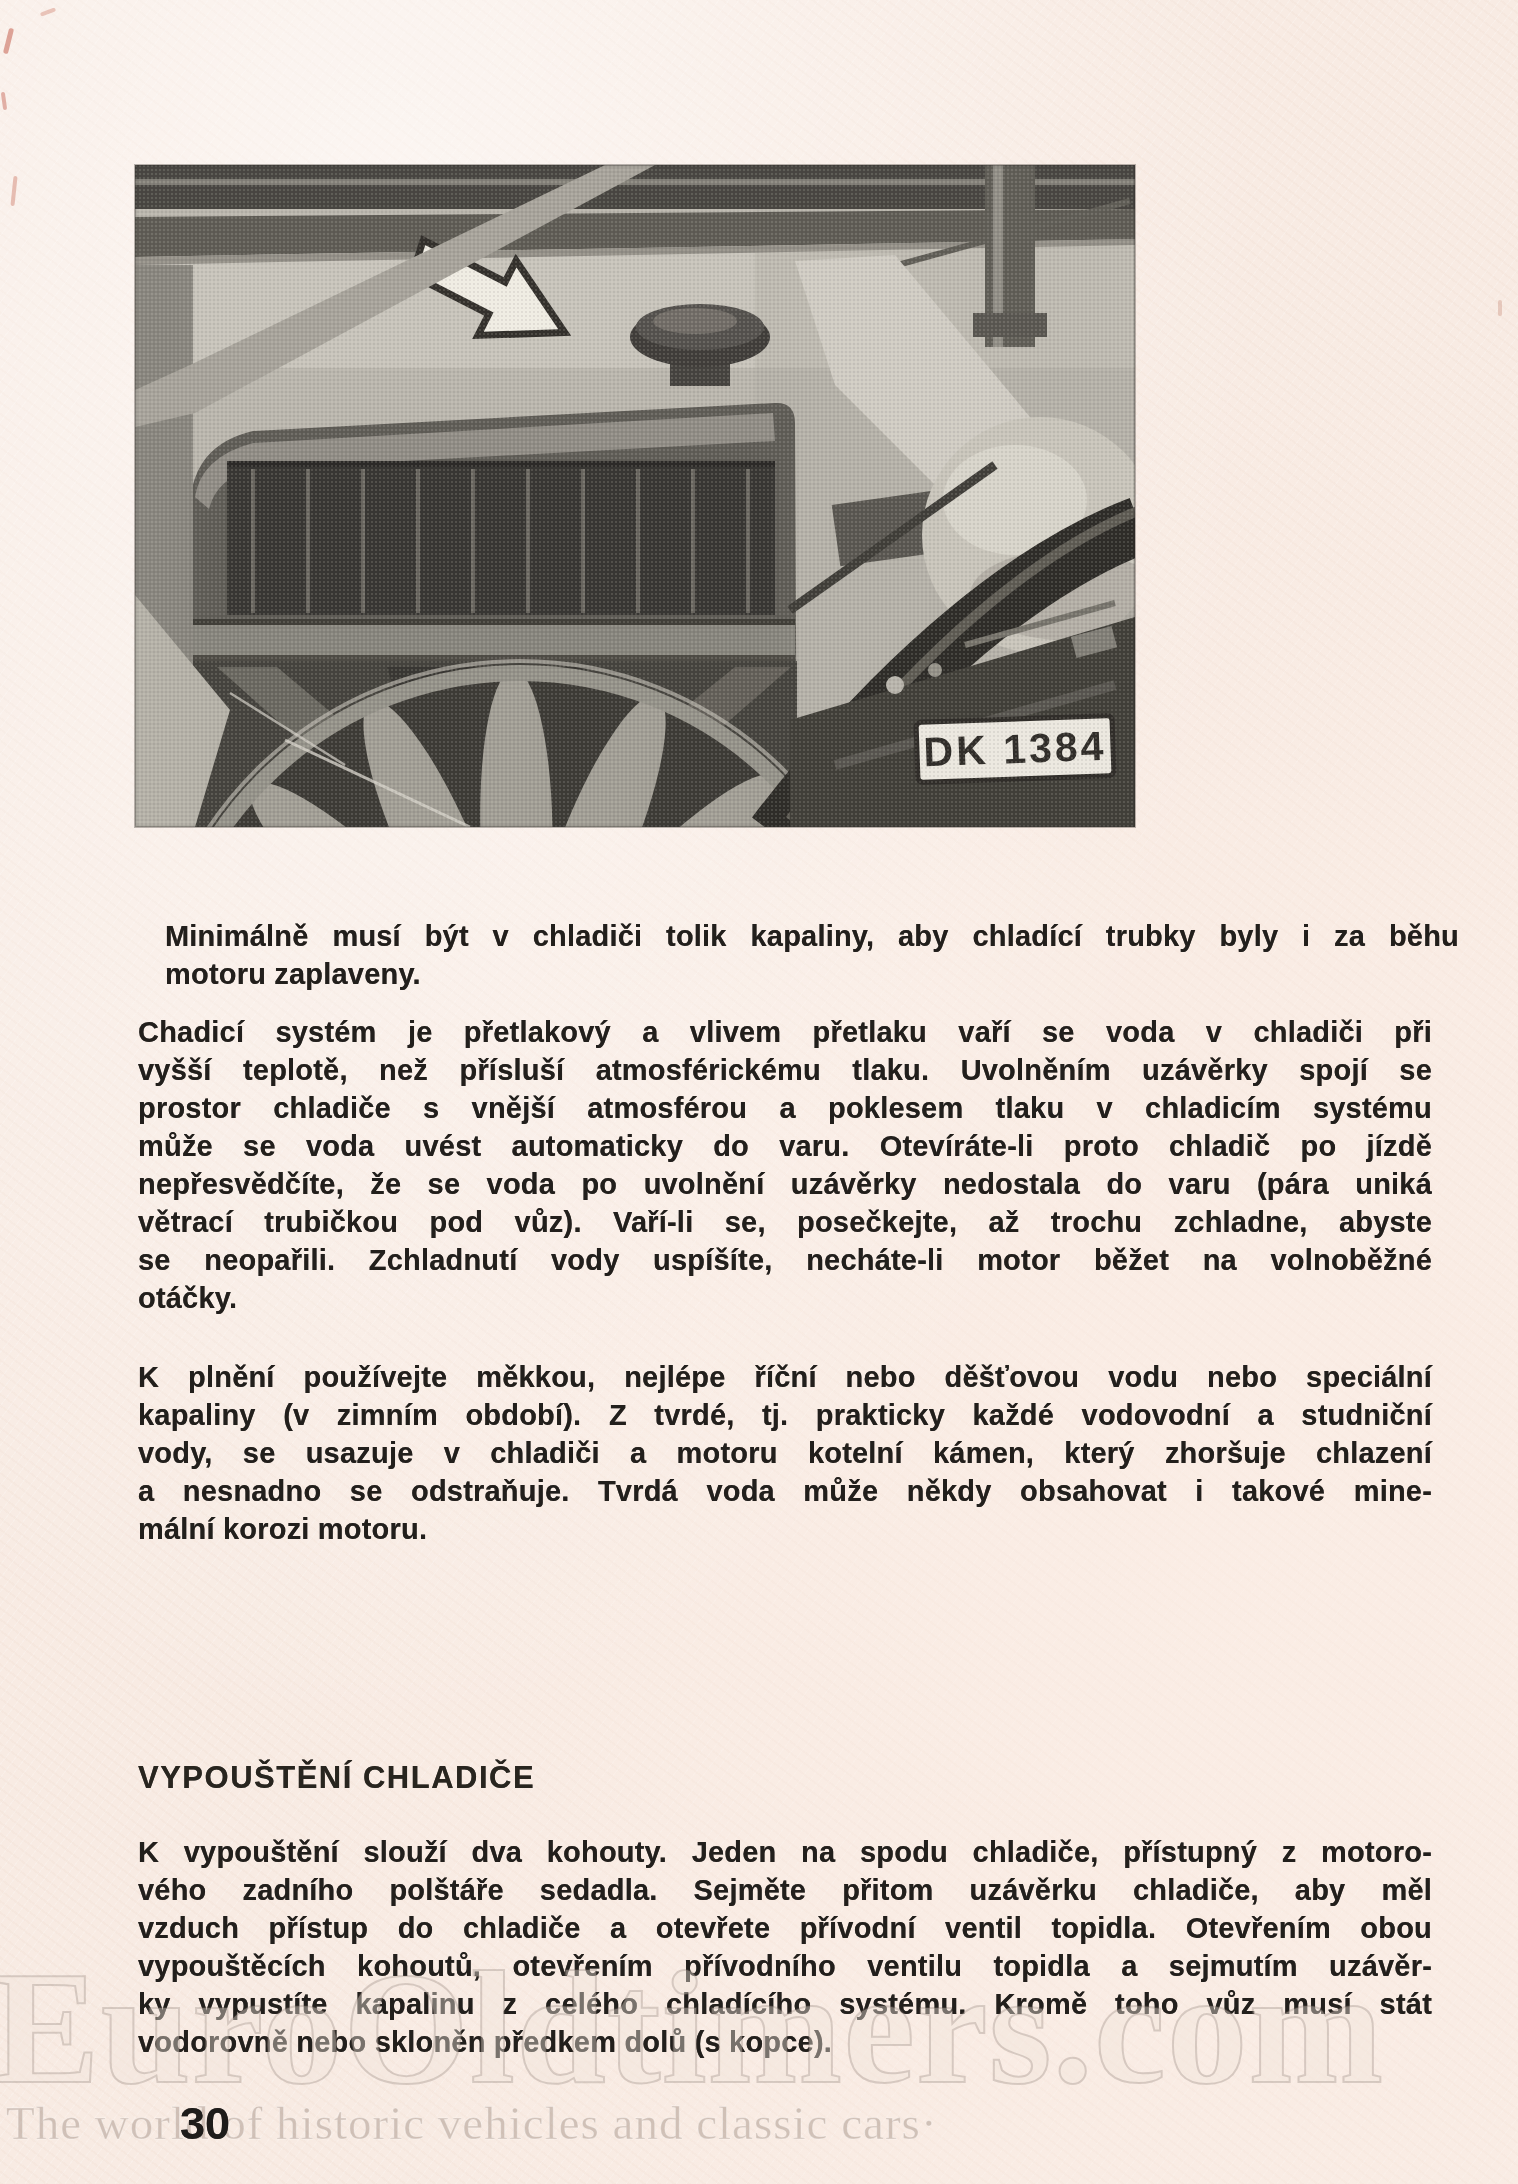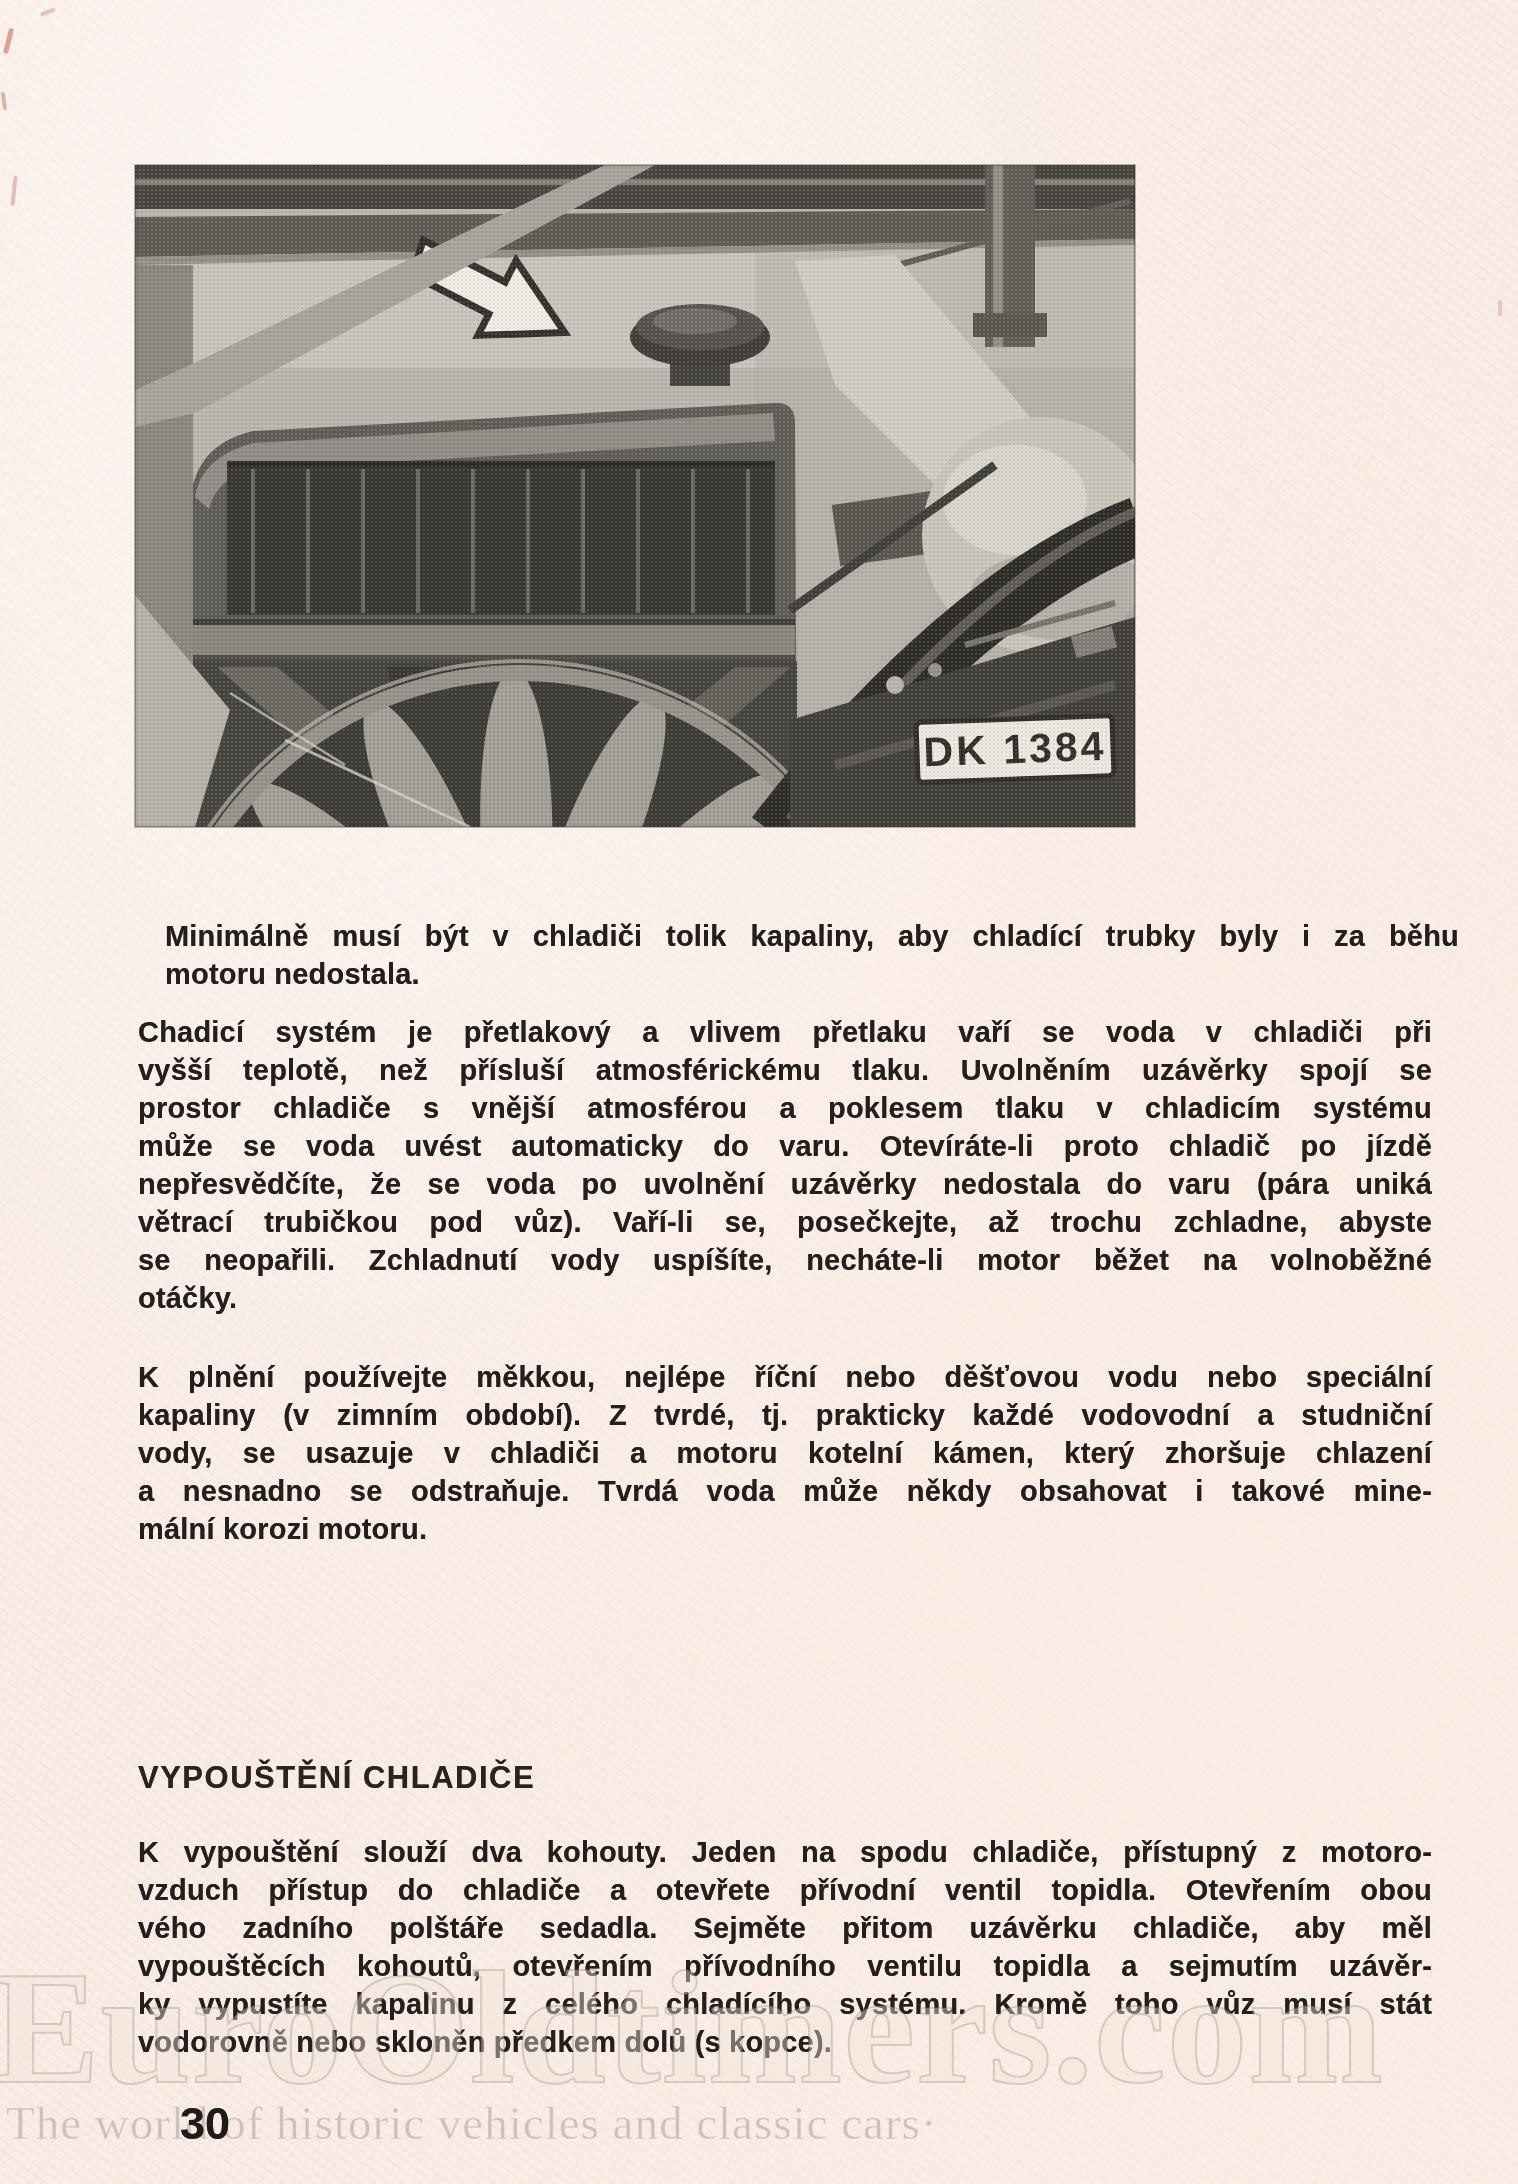--- a/index.html
+++ b/index.html
@@ -195,21 +195,21 @@
       </g>
 
       <rect x="0" y="0" width="1000" height="662" fill="url(#ht)"></rect>
       <rect x="0" y="0" width="1000" height="662" fill="#e8d8c8" opacity="0.07"></rect>
       <rect x="0.5" y="0.5" width="999" height="661" fill="none" stroke="rgba(40,38,35,0.35)" stroke-width="1.5"></rect>
     </g>
   </svg>
 
   <div class="para p1">
       <div class="jline">Minimálně musí být v chladiči tolik kapaliny, aby chladící trubky byly i za běhu</div>
-      <div class="jline last">motoru nedostala.</div>
+      <div class="jline last">motoru zaplaveny.</div>
     </div>
   <div class="para p2">
       <div class="jline">Chadicí systém je přetlakový a vlivem přetlaku vaří se voda v chladiči při</div>
       <div class="jline">vyšší teplotě, než přísluší atmosférickému tlaku. Uvolněním uzávěrky spojí se</div>
       <div class="jline">prostor chladiče s vnější atmosférou a poklesem tlaku v chladicím systému</div>
       <div class="jline">může se voda uvést automaticky do varu. Otevíráte-li proto chladič po jízdě</div>
       <div class="jline">nepřesvědčíte, že se voda po uvolnění uzávěrky nedostala do varu (pára uniká</div>
       <div class="jline">větrací trubičkou pod vůz). Vaří-li se, posečkejte, až trochu zchladne, abyste</div>
       <div class="jline">se neopařili. Zchladnutí vody uspíšíte, necháte-li motor běžet na volnoběžné</div>
       <div class="jline last">otáčky.</div>
@@ -219,22 +219,22 @@
       <div class="jline">kapaliny (v zimním období). Z tvrdé, tj. prakticky každé vodovodní a studniční</div>
       <div class="jline">vody, se usazuje v chladiči a motoru kotelní kámen, který zhoršuje chlazení</div>
       <div class="jline">a nesnadno se odstraňuje. Tvrdá voda může někdy obsahovat i takové mine-</div>
       <div class="jline last">mální korozi motoru.</div>
     </div>
 
   <div class="heading">VYPOUŠTĚNÍ CHLADIČE</div>
 
   <div class="para p4">
       <div class="jline">K vypouštění slouží dva kohouty. Jeden na spodu chladiče, přístupný z motoro-</div>
+      <div class="jline">vého zadního polštáře sedadla. Sejměte přitom uzávěrku chladiče, aby měl</div>
       <div class="jline">vzduch přístup do chladiče a otevřete přívodní ventil topidla. Otevřením obou</div>
-      <div class="jline">vého zadního polštáře sedadla. Sejměte přitom uzávěrku chladiče, aby měl</div>
       <div class="jline">vypouštěcích kohoutů, otevřením přívodního ventilu topidla a sejmutím uzávěr-</div>
       <div class="jline">ky vypustíte kapalinu z celého chladícího systému. Kromě toho vůz musí stát</div>
       <div class="jline last">vodorovně nebo skloněn předkem dolů (s kopce).</div>
     </div>
 
   <div class="wm-main">EuroOldtimers.com</div>
   <div class="wm-tagline">The world of historic vehicles and classic cars·</div>
 
   <div class="page-number">30</div>
 

